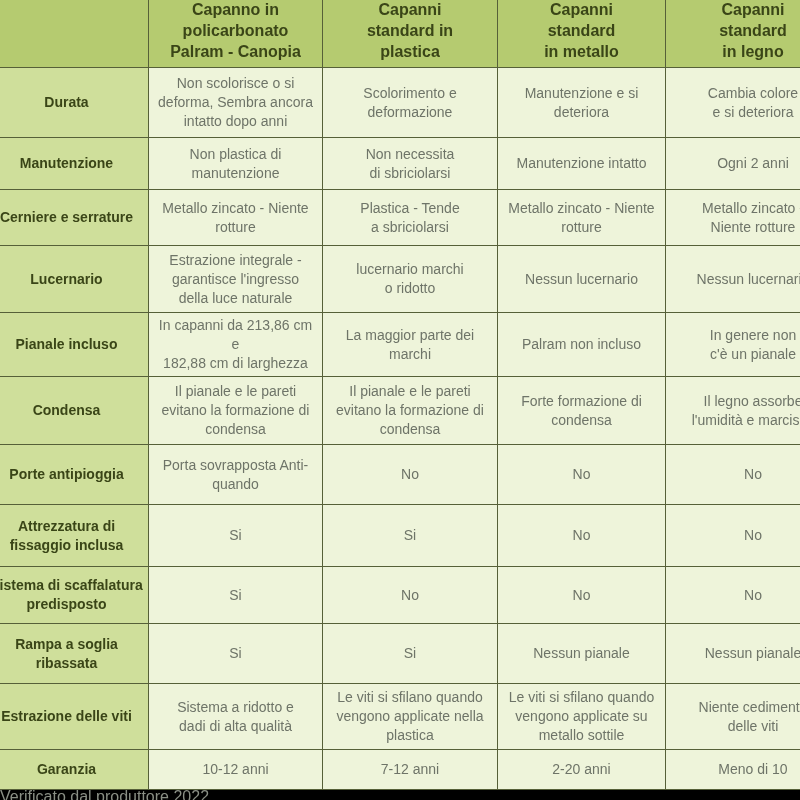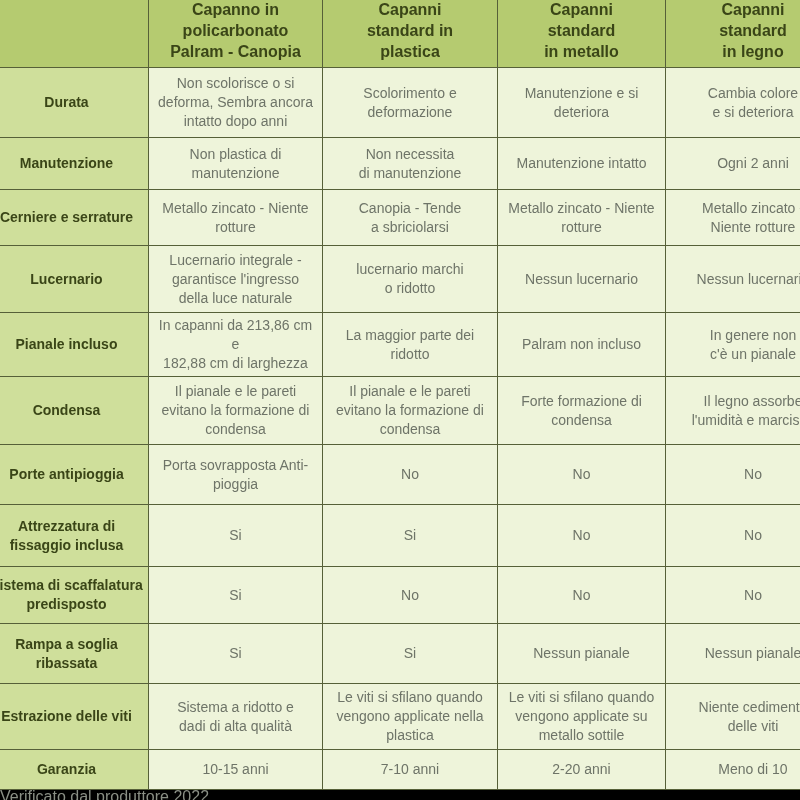--- a/index.html
+++ b/index.html
@@ -87,72 +87,72 @@
         <td class="cell">Manutenzione e si
 deteriora</td>
         <td class="cell">Cambia colore
 e si deteriora</td>
       </tr>
       <tr>
         <th class="rowlabel">Manutenzione</th>
         <td class="cell">Non plastica di
 manutenzione</td>
         <td class="cell">Non necessita
-di manutenzione</td>
+di sbriciolarsi</td>
         <td class="cell">Manutenzione intatto</td>
         <td class="cell">Ogni 2 anni</td>
       </tr>
       <tr>
         <th class="rowlabel">Cerniere e serrature</th>
         <td class="cell">Metallo zincato - Niente
 rotture</td>
-        <td class="cell">Canopia - Tende
+        <td class="cell">Plastica - Tende
 a sbriciolarsi</td>
         <td class="cell">Metallo zincato - Niente
 rotture</td>
         <td class="cell">Metallo zincato -
 Niente rotture</td>
       </tr>
       <tr>
         <th class="rowlabel">Lucernario</th>
-        <td class="cell">Lucernario integrale -
+        <td class="cell">Estrazione integrale -
 garantisce l'ingresso
 della luce naturale</td>
         <td class="cell">lucernario marchi
 o ridotto</td>
         <td class="cell">Nessun lucernario</td>
         <td class="cell">Nessun lucernario</td>
       </tr>
       <tr>
         <th class="rowlabel">Pianale incluso</th>
         <td class="cell">In capanni da 213,86 cm e
 182,88 cm di larghezza</td>
         <td class="cell">La maggior parte dei
-ridotto</td>
+marchi</td>
         <td class="cell">Palram non incluso</td>
         <td class="cell">In genere non
 c'è un pianale</td>
       </tr>
       <tr>
         <th class="rowlabel">Condensa</th>
         <td class="cell">Il pianale e le pareti
 evitano la formazione di
 condensa</td>
         <td class="cell">Il pianale e le pareti
 evitano la formazione di
 condensa</td>
         <td class="cell">Forte formazione di
 condensa</td>
         <td class="cell">Il legno assorbe
 l'umidità e marcisce</td>
       </tr>
       <tr>
         <th class="rowlabel">Porte antipioggia</th>
         <td class="cell">Porta sovrapposta Anti-
-pioggia</td>
+quando</td>
         <td class="cell">No</td>
         <td class="cell">No</td>
         <td class="cell">No</td>
       </tr>
       <tr>
         <th class="rowlabel">Attrezzatura di
 fissaggio inclusa</th>
         <td class="cell">Si</td>
         <td class="cell">Si</td>
         <td class="cell">No</td>
@@ -182,22 +182,22 @@
 vengono applicate nella
 plastica</td>
         <td class="cell">Le viti si sfilano quando
 vengono applicate su
 metallo sottile</td>
         <td class="cell">Niente cedimento
 delle viti</td>
       </tr>
       <tr>
         <th class="rowlabel">Garanzia</th>
-        <td class="cell">10-15 anni</td>
-        <td class="cell">7-10 anni</td>
+        <td class="cell">10-12 anni</td>
+        <td class="cell">7-12 anni</td>
         <td class="cell">2-20 anni</td>
         <td class="cell">Meno di 10</td>
       </tr>
     </tbody>
   </table>
 
   <div class="caption">Verificato dal produttore 2022</div>
 </div>
 
 </body></html>

